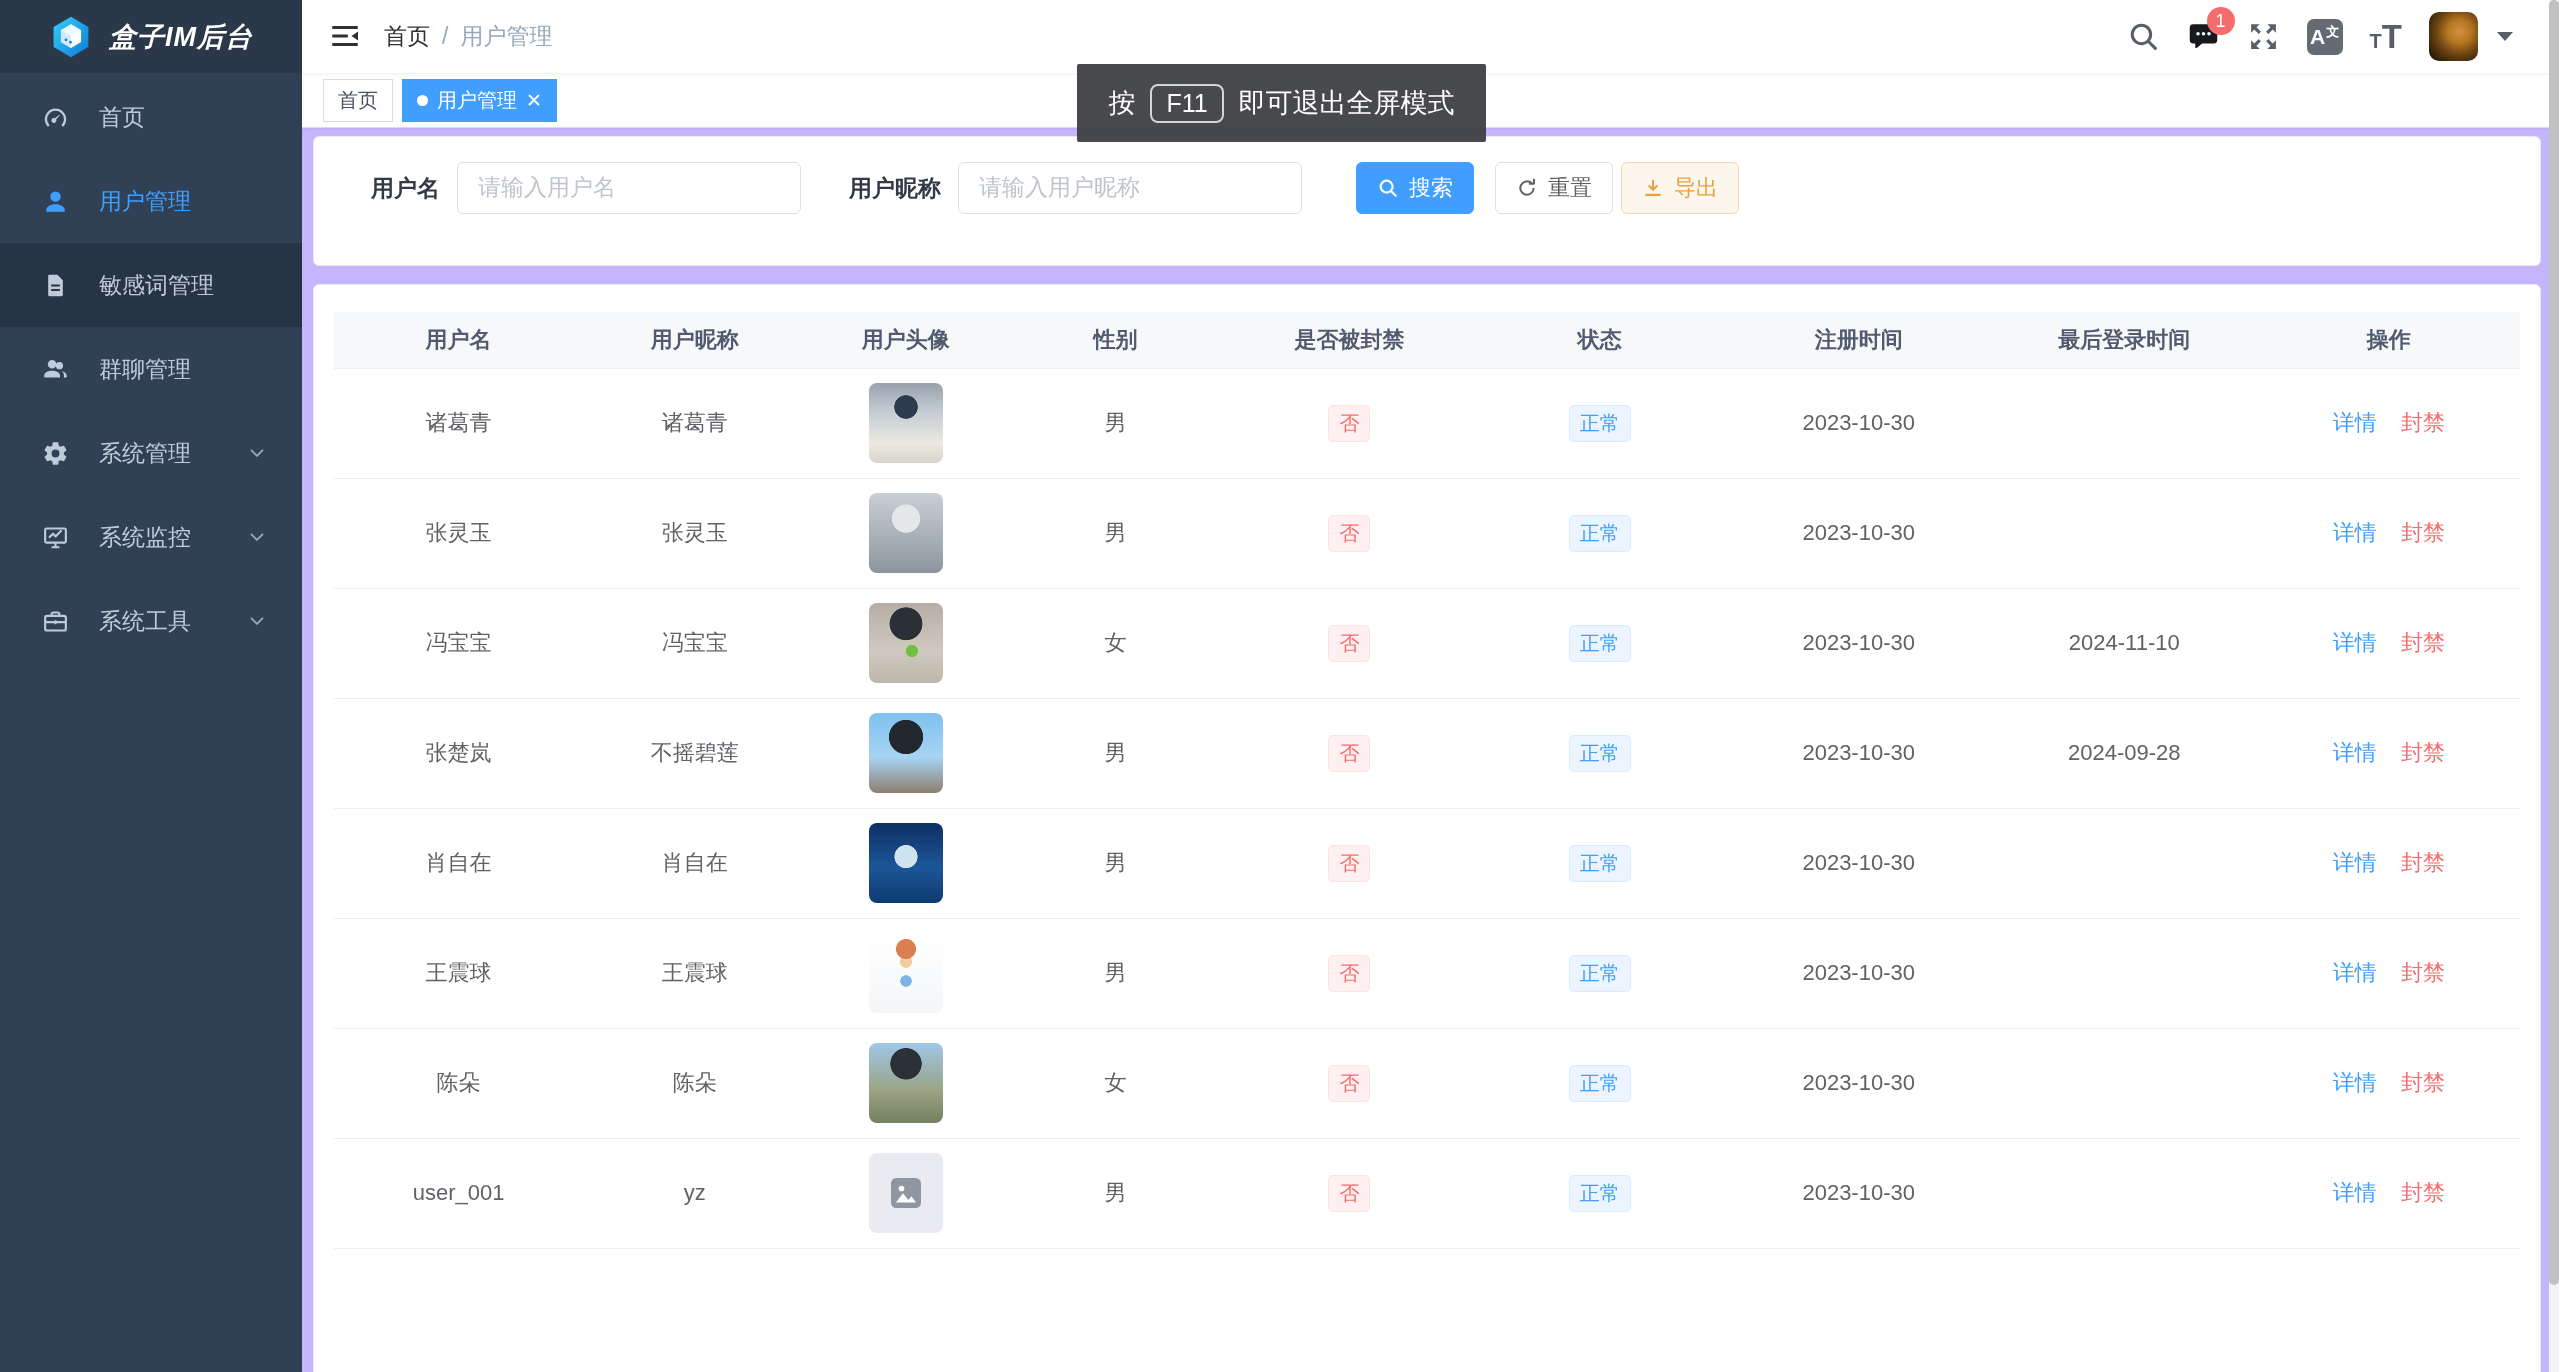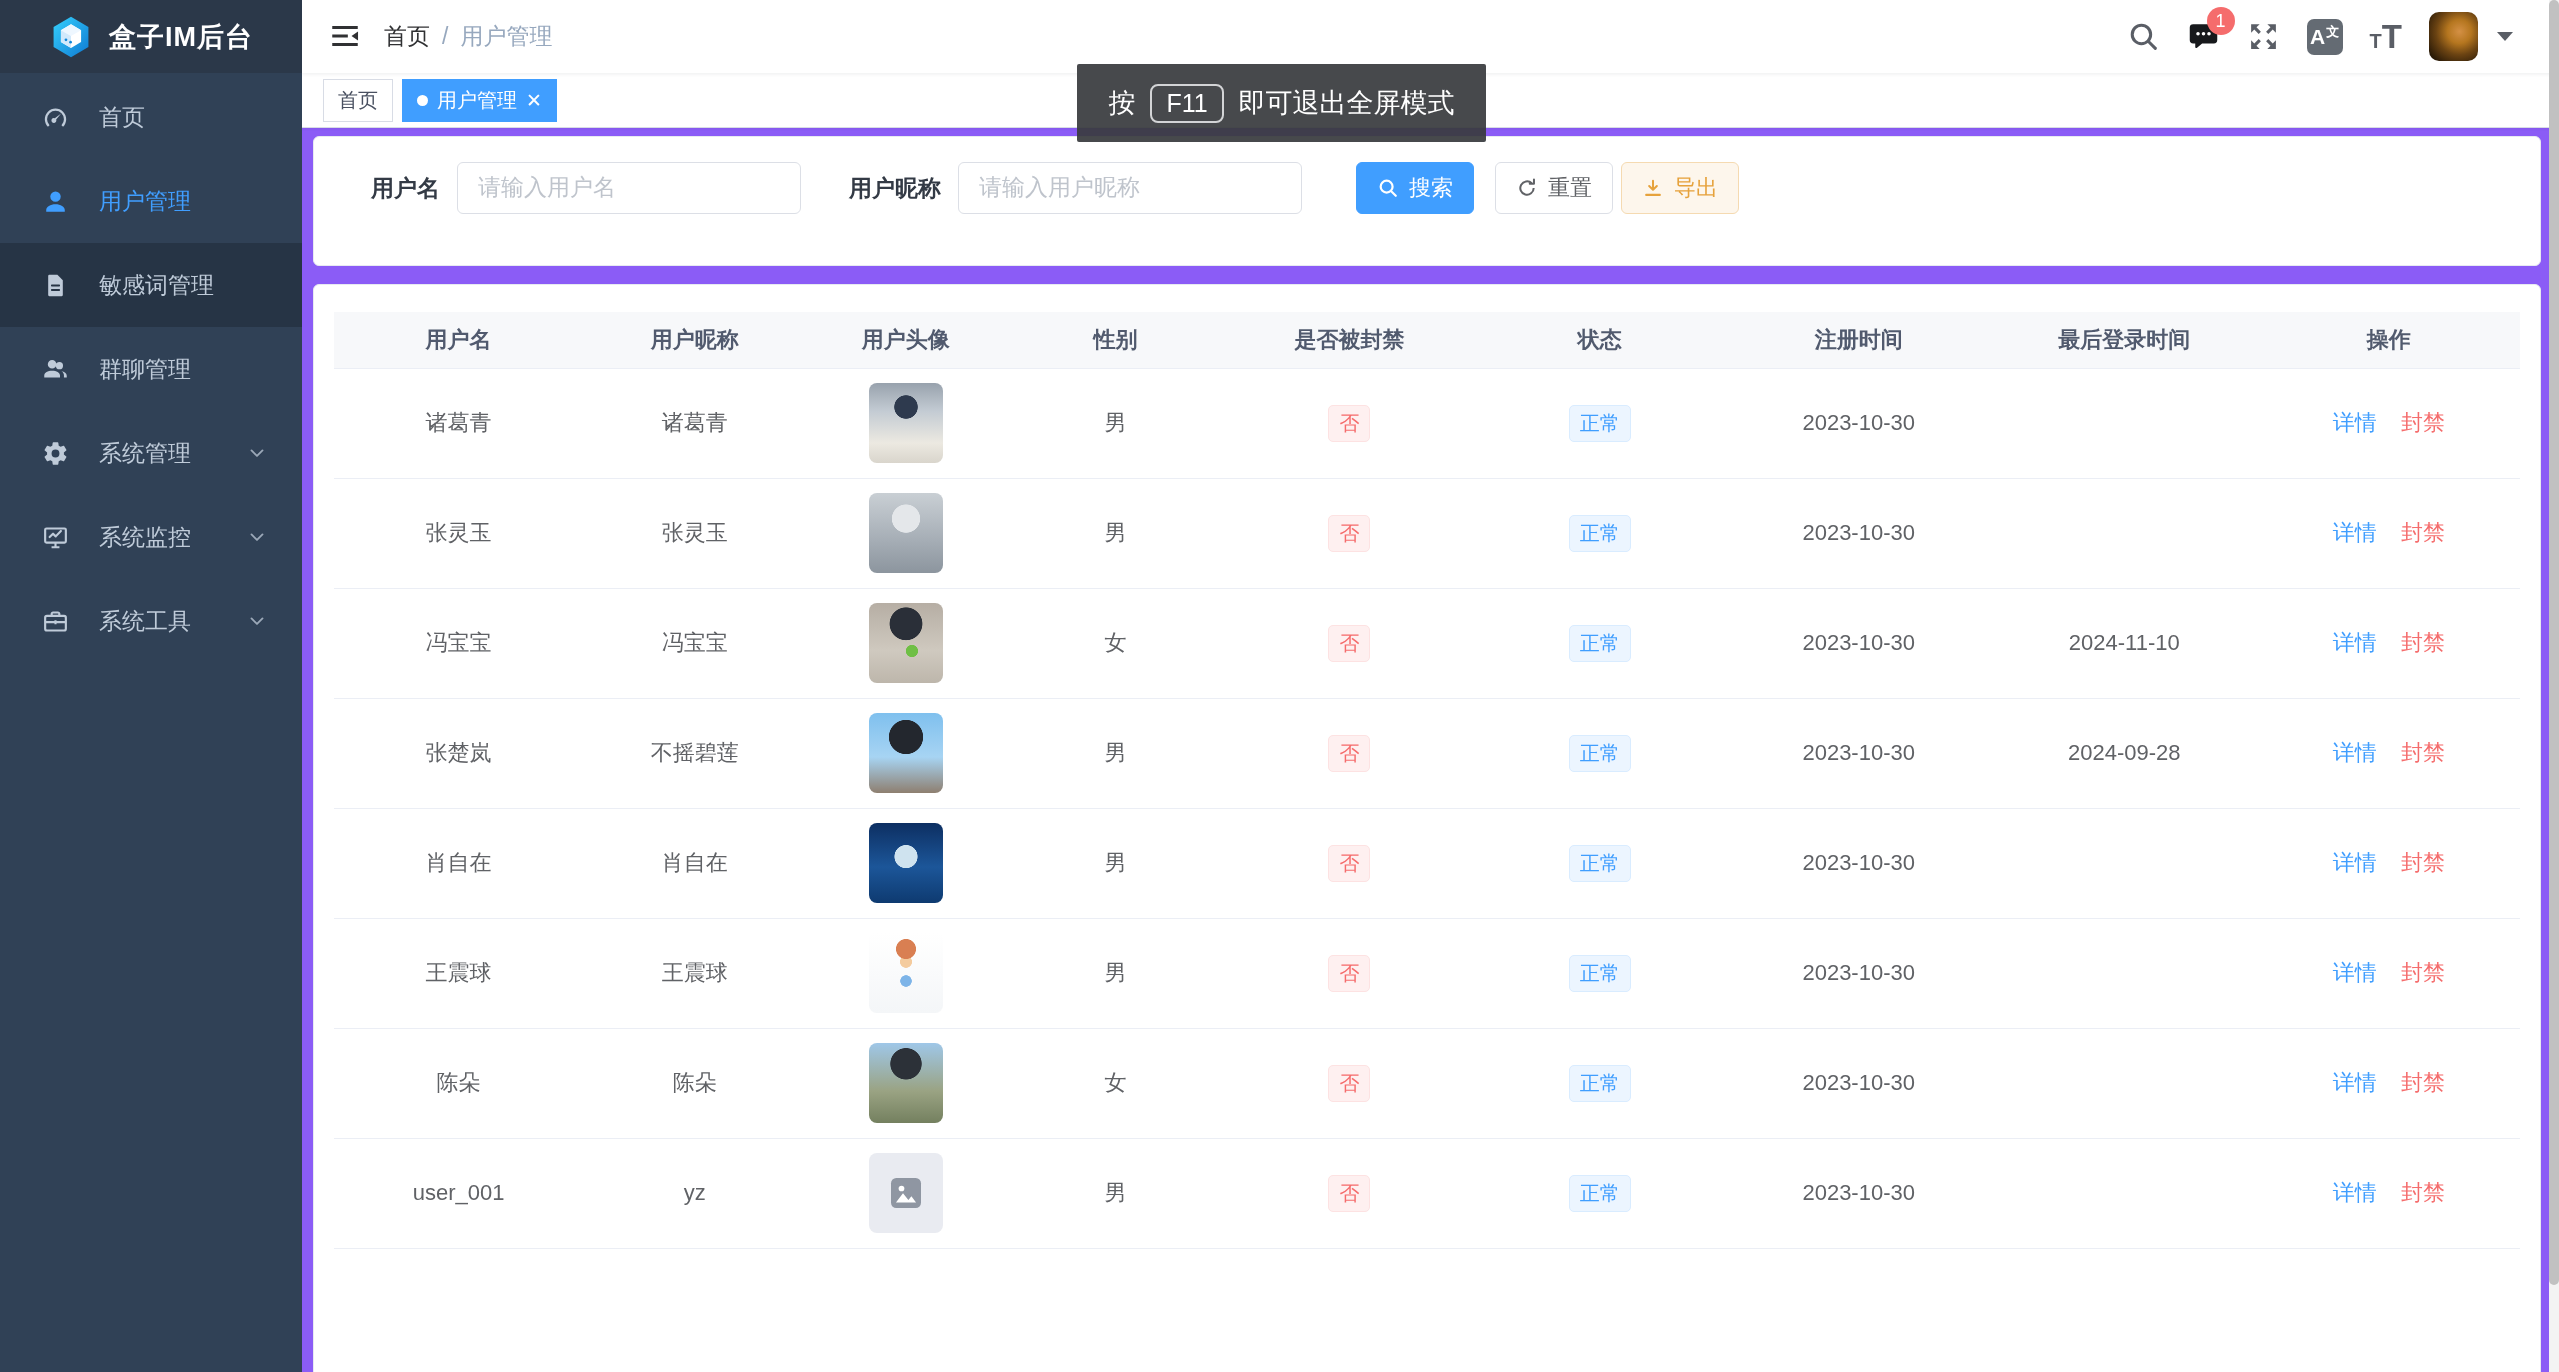--- a/index.html
+++ b/index.html
@@ -4,21 +4,21 @@
 <style>
   * { margin:0; padding:0; box-sizing:border-box; }
   html,body { width:2559px; height:1372px; }
   body {
     position:relative; overflow:hidden; background:#fff;
     font-family:"Liberation Sans","DejaVu Sans",sans-serif;
     color:#606266;
   }
   
   .sidebar { position:absolute; left:0; top:0; width:302px; height:100%; background:#304156; z-index:10; }
-  .logo-row { height:73px; display:flex; align-items:center; justify-content:center; gap:16px; background:#2b3849; }
+  .logo-row { height:73px; display:flex; align-items:center; justify-content:center; gap:16px; background:#2b3849;font-style:italic; }
   .logo-row svg { width:44px; height:44px; }
   .logo-title { color:#fff; font-size:27px; font-weight:bold; letter-spacing:1px; }
   .menu { padding-top:2px; }
   .menu-item { height:84px; display:flex; align-items:center; padding:0 34px 0 42px; color:#bfcbd9; font-size:23px; cursor:pointer; }
   .menu-item.highlighted { background:#263445; }
   .menu-item.active { color:#409EFF; }
   .mi-icon { width:27px; height:27px; margin-right:30px; flex:none; }
   .mi-icon svg { width:100%; height:100%; display:block; }
   .mi-arrow { margin-left:auto; width:22px; height:22px; opacity:.75; }
   .mi-arrow svg { width:100%; height:100%; display:block; }
@@ -44,21 +44,21 @@
   .avatar-user { width:49px; height:49px; border-radius:10px; cursor:pointer;
     background: radial-gradient(circle at 62% 40%, #d49045 0%, #b5761f 28%, #6b4312 55%, #2d1c08 85%, #1d1205 100%); }
   .caret-down { width:0; height:0; border-left:8px solid transparent; border-right:8px solid transparent; border-top:9px solid #5a5e66; margin-left:-8px; cursor:pointer; }
   
   .tabbar { height:55px; background:#fff; border-bottom:1px solid #d8dce5; box-shadow:0 1px 3px rgba(0,0,0,.06); display:flex; align-items:center; padding-left:21px; gap:9px; position:relative; z-index:4; }
   .tab { height:43px; padding:0 14px; border:1px solid #d8dce5; background:#fff; color:#495060; font-size:20px; display:flex; align-items:center; gap:9px; cursor:pointer; }
   .tab.active { background:#409EFF; border-color:#409EFF; color:#fff; }
   .tab-dot { width:11px; height:11px; border-radius:50%; background:#fff; }
   .tab-close { font-size:19px; line-height:1; cursor:pointer; }
   
-  .content { position:absolute; top:128px; left:0; right:0; bottom:0; padding:8px 18px 12px 11px; background:#8b5cf6; overflow:hidden; }
+  .content { position:absolute; top:128px; left:0; right:0; bottom:0; padding:8px 18px 12px 11px; background:#c4b5fd; overflow:hidden; }
   .card { background:#fff; border:1px solid #e7eaf1; border-radius:6px; }
   .search-card { height:130px; margin-bottom:18px; }
   .form-row { display:flex; align-items:center; padding:25px 0 0 57px; }
   .form-label { font-size:23px; font-weight:bold; color:#333a45; margin-right:17px; white-space:nowrap; }
   .form-input { width:344px; height:52px; border:1px solid #dcdfe6; border-radius:6px; padding:0 20px; font-size:23px; color:#606266; outline:none; font-family:Liberation Serif, serif; }
   .form-input::placeholder { color:#bfc4cc; }
   .gap1 { width:48px; } .gap2 { width:54px; }
   .btn { height:52px; padding:0 20px; border-radius:6px; font-size:22px; display:flex; align-items:center; gap:10px; cursor:pointer; border:1px solid transparent; white-space:nowrap; font-family:inherit; }
   .btn svg { width:22px; height:22px; }
   .btn-primary { background:#409EFF; border-color:#409EFF; color:#fff; }

